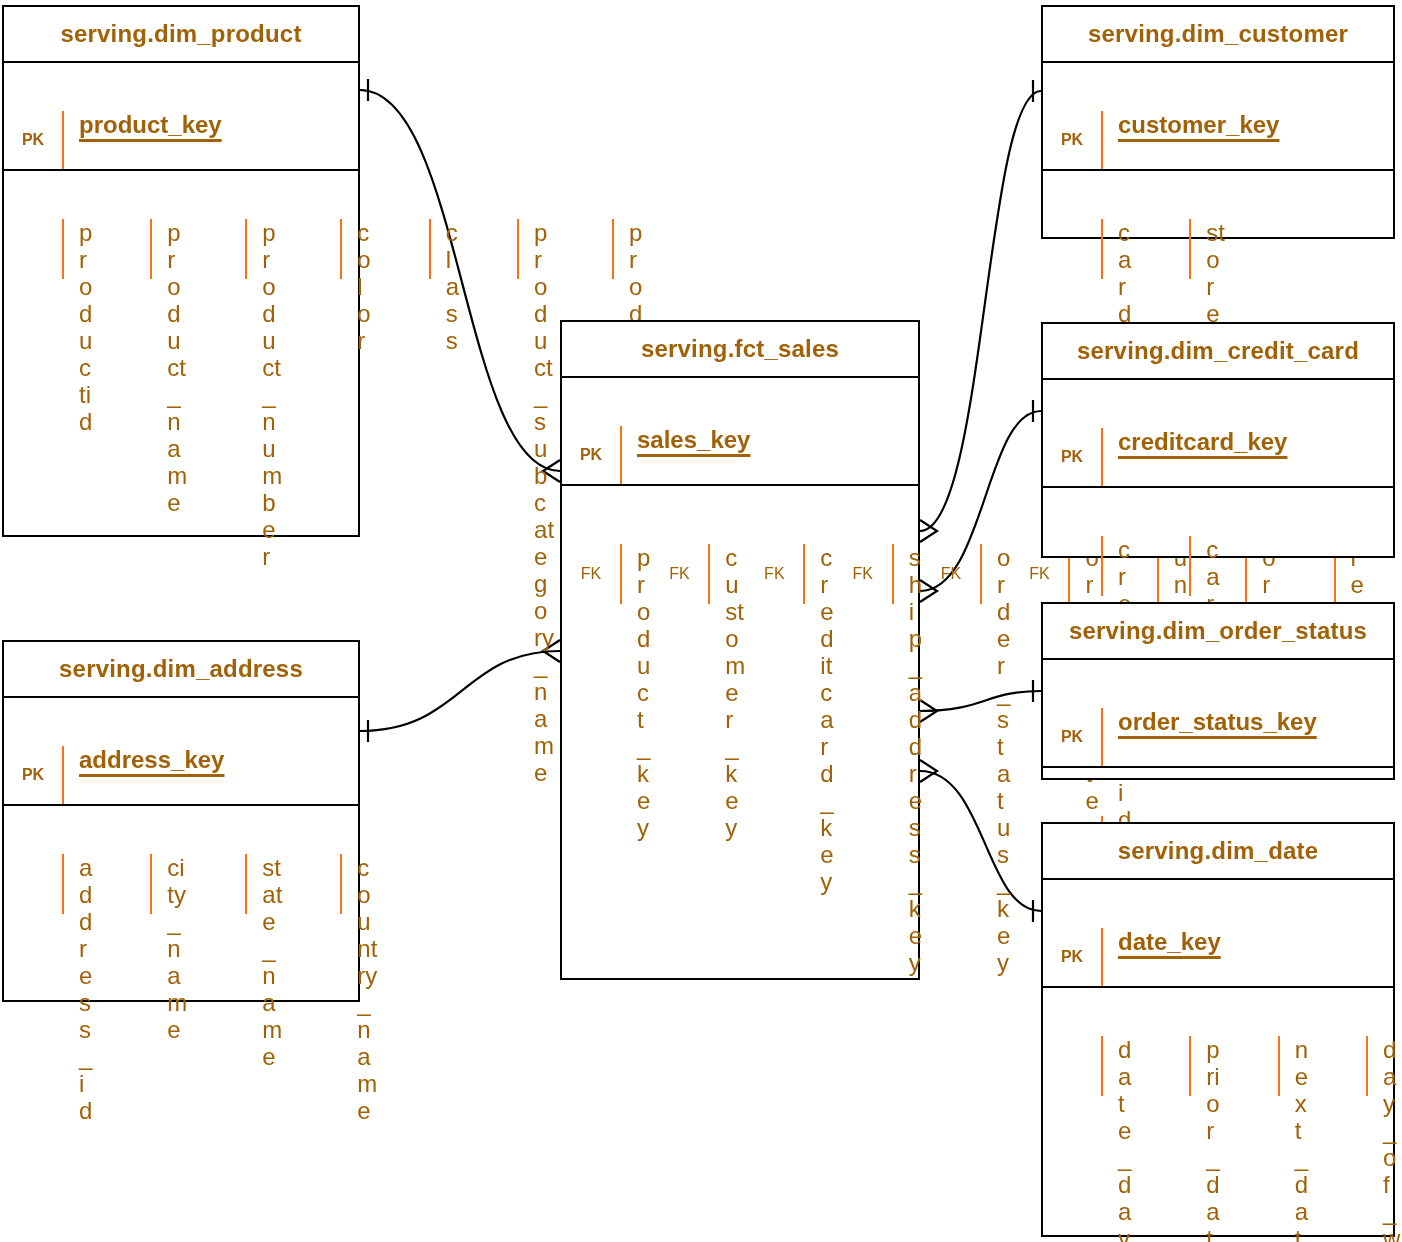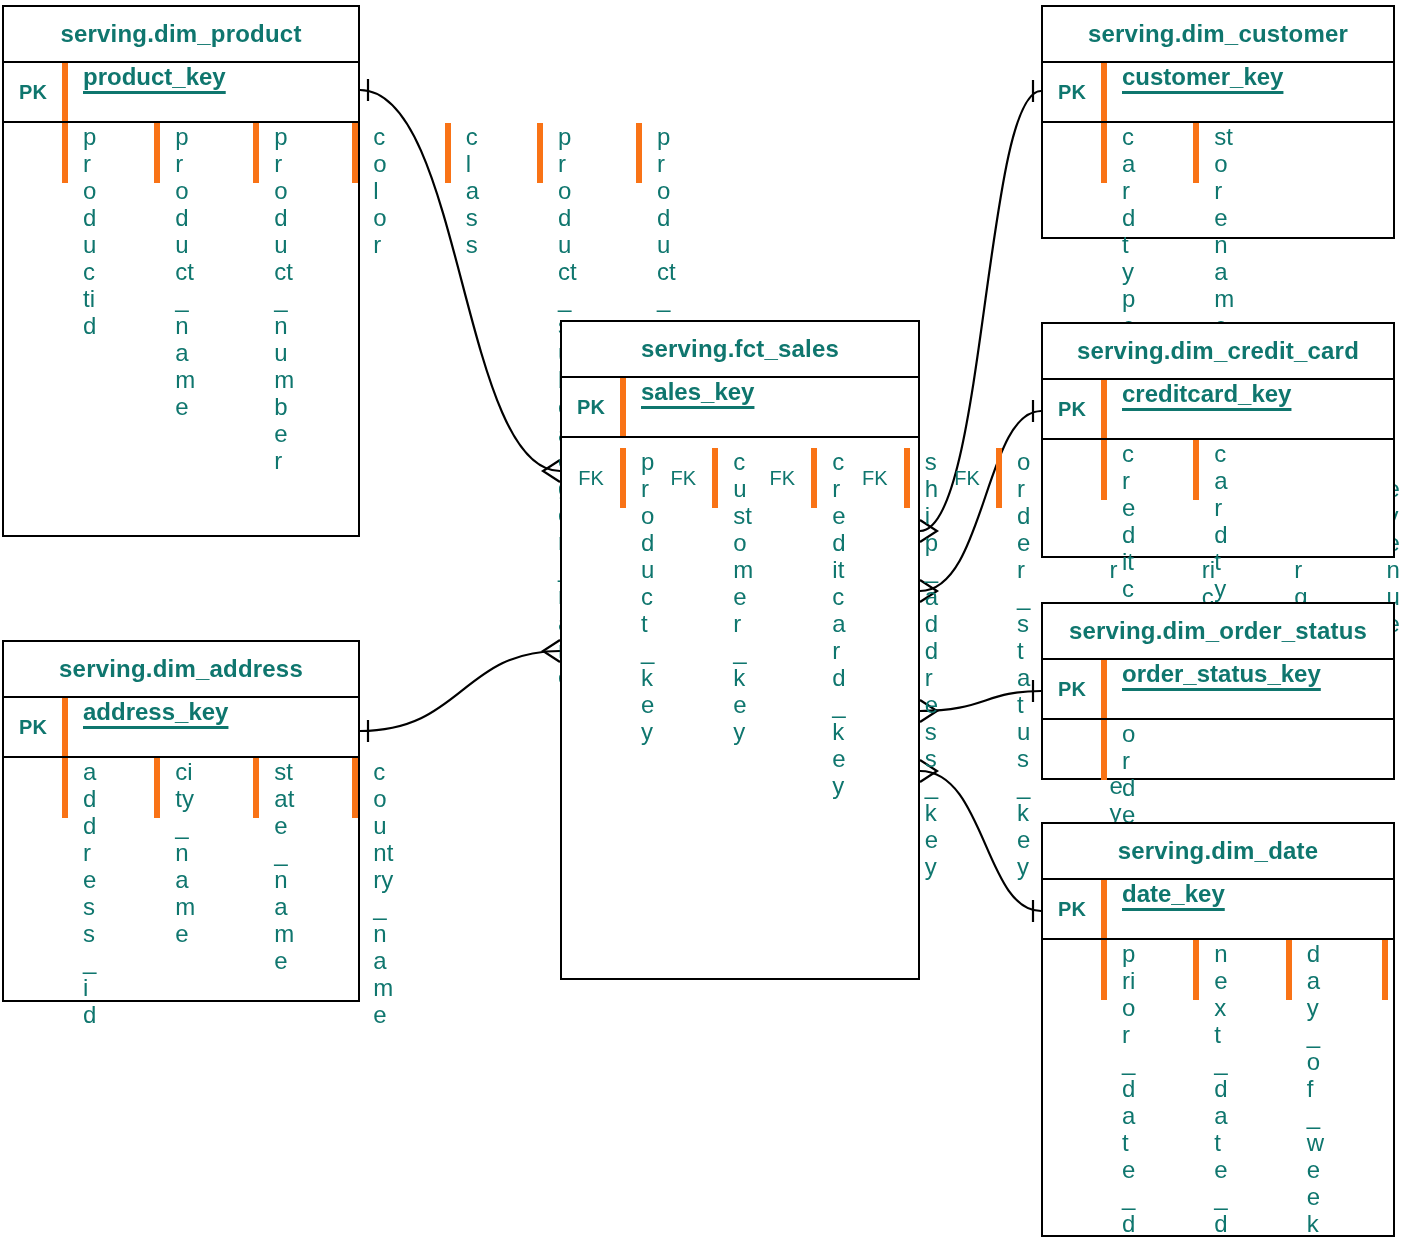--- a/index.html
+++ b/index.html
@@ -22,46 +22,47 @@
     z-index: 0;
   }
   .etable {
     position: absolute;
     z-index: 1;
     background: #ffffff;
     border: 2px solid #000000;
     box-sizing: border-box;
     display: flex;
     flex-direction: column;
-    color: #0f766e;
+    color: #a16207;
+    gap: 48px;
   }
   .t-title {
     flex: 0 0 54px;
     border-bottom: 2px solid #000000;
     display: flex;
     align-items: center;
     justify-content: center;
     font-weight: bold;
     font-size: 24px;
     letter-spacing: 0.2px;
   }
   .t-pkrow {
     flex: 0 0 58px;
     border-bottom: 2px solid #000000;
     display: flex;
     flex-direction: row;
   }
   .kc {
     flex: 0 0 58px;
     width: 58px;
-    border-right: 6px solid #f97316;
+    border-right: 2px solid #f97316;
     display: flex;
     align-items: center;
     justify-content: center;
-    font-size: 20px;
+    font-size: 16px;
   }
   .t-pkrow .kc { font-weight: bold; }
   .fc {
     flex: 1 1 auto;
     display: flex;
     padding-left: 15px;
     font-size: 24px;
     box-sizing: border-box;
   }
   .fc span {
@@ -375,20 +376,26 @@
     <div class="t-pkrow">
       <div class="kc">PK</div>
       <div class="fc">
           <span>date_key</span>
         </div>
     </div>
     <div class="t-body">
       <div class="t-row">
           <div class="kc"></div>
           <div class="fc">
+            <span>date_day</span>
+          </div>
+        </div>
+      <div class="t-row">
+          <div class="kc"></div>
+          <div class="fc">
             <span>prior_date_day</span>
           </div>
         </div>
       <div class="t-row">
           <div class="kc"></div>
           <div class="fc">
             <span>next_date_day</span>
           </div>
         </div>
       <div class="t-row">

